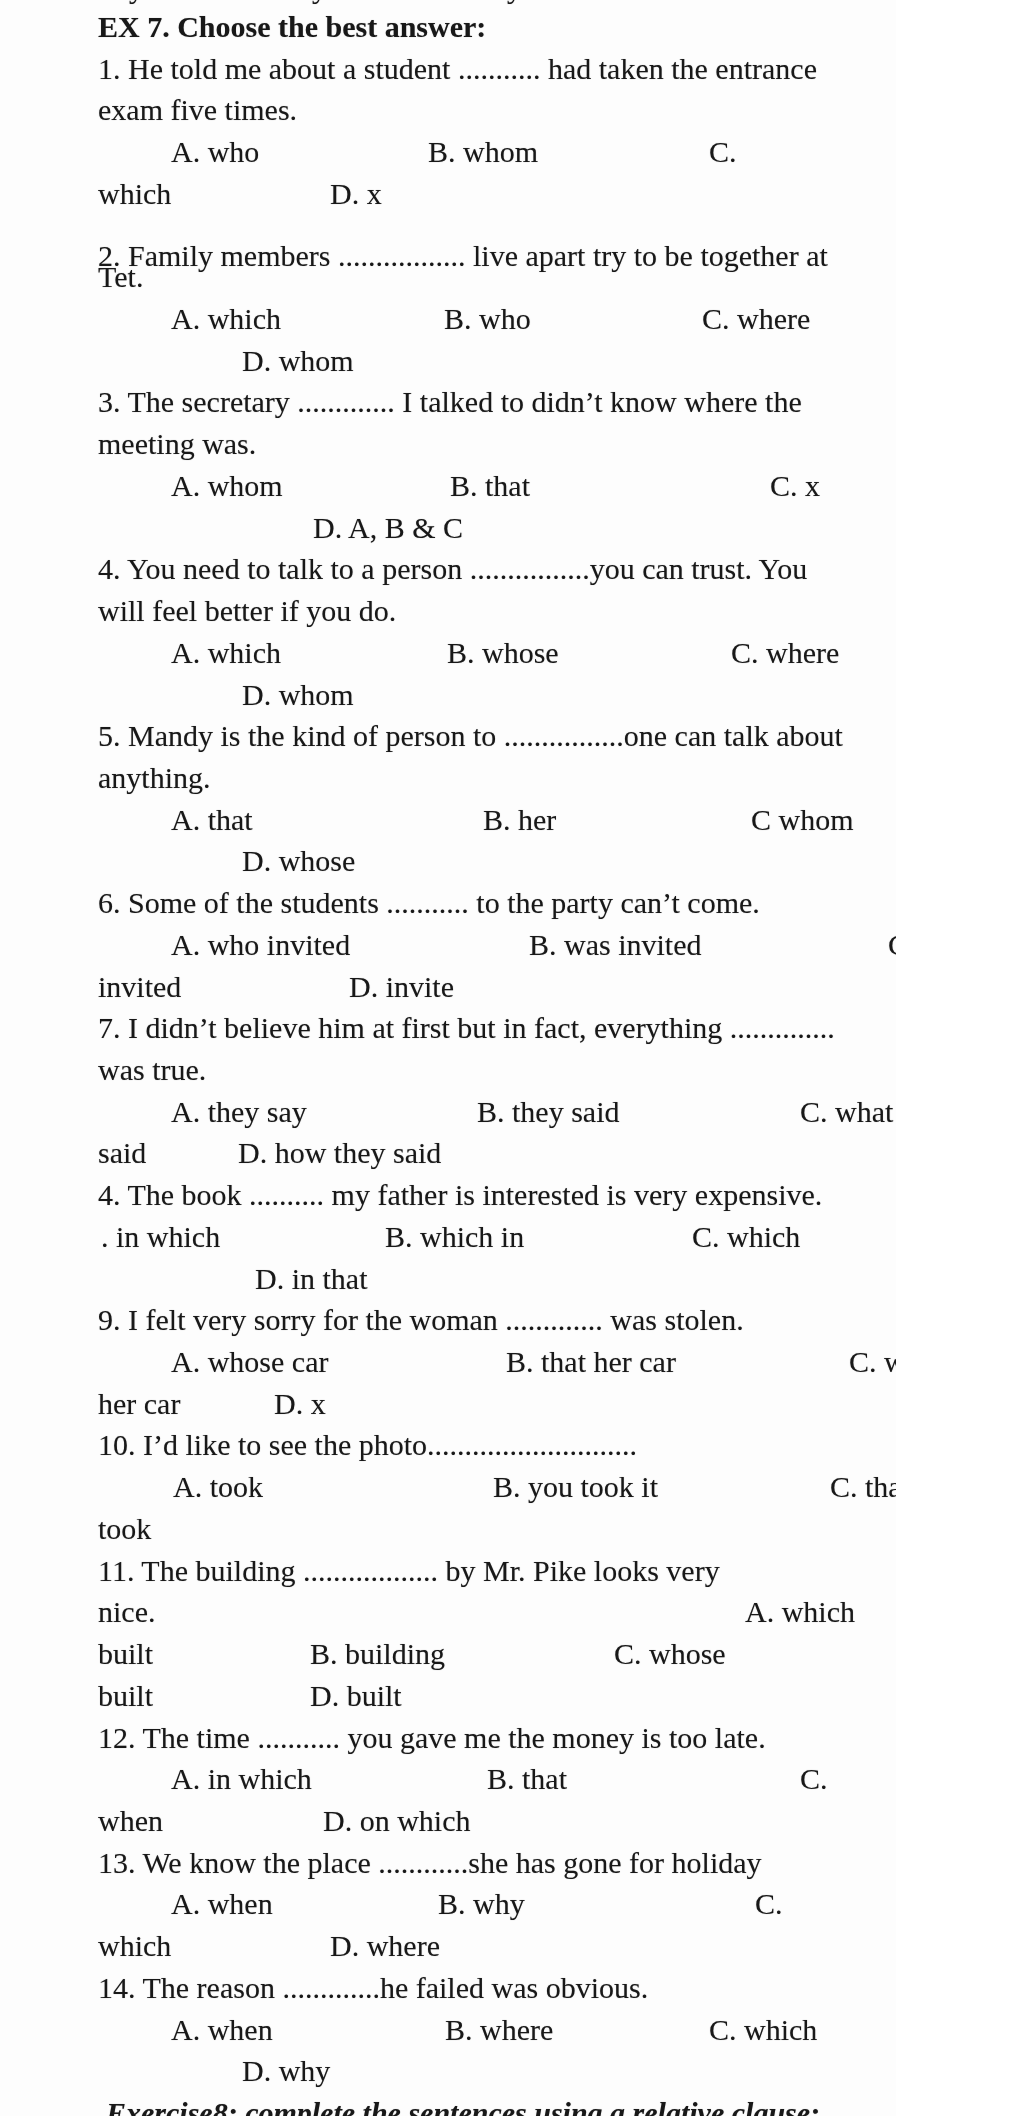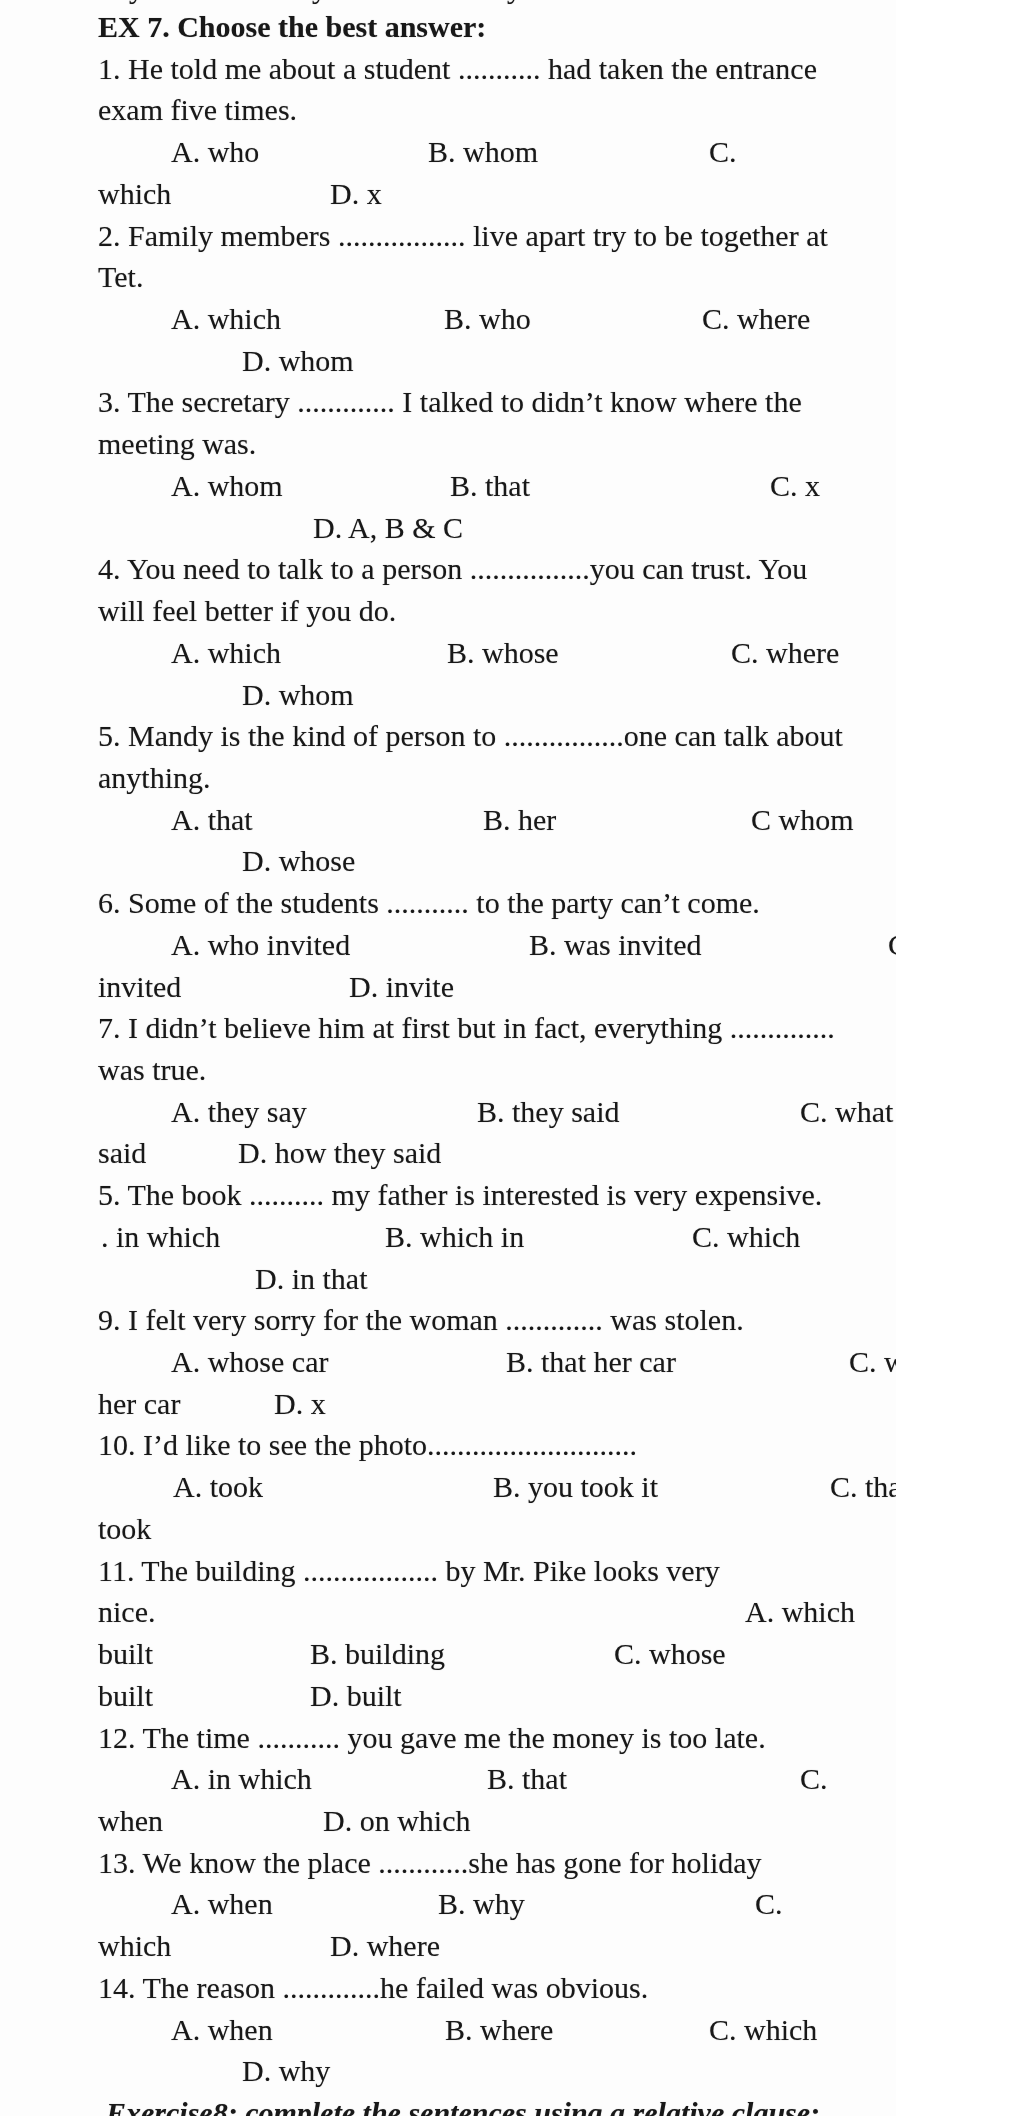--- a/index.html
+++ b/index.html
@@ -48,21 +48,21 @@
     <div class="line" style="top: 131.16px;">
       <span class="seg" style="left: 171px;">A. who</span>
       <span class="seg" style="left: 428px;">B. whom</span>
       <span class="seg" style="left: 709px;">C.</span>
     </div>
     <div class="line" style="top: 172.88px;">
       <span class="seg" style="left: 98px;">which</span>
       <span class="seg" style="left: 330px;">D. x</span>
     </div>
     <div class="line" style="top: 214.6px;">
-      <span class="seg" style="left: 98px;">2. Family members ................. live apart try to be together at</span>
+      <span class="seg" style="left: 98px; margin-top: 20px;">2. Family members ................. live apart try to be together at</span>
     </div>
     <div class="line" style="top: 256.32px;">
       <span class="seg" style="left: 98px;">Tet.</span>
     </div>
     <div class="line" style="top: 298.04px;">
       <span class="seg" style="left: 171px;">A. which</span>
       <span class="seg" style="left: 444px;">B. who</span>
       <span class="seg" style="left: 702px;">C. where</span>
     </div>
     <div class="line" style="top: 339.76px;">
@@ -131,21 +131,21 @@
     <div class="line" style="top: 1090.72px;">
       <span class="seg" style="left: 171px;">A. they say</span>
       <span class="seg" style="left: 477px;">B. they said</span>
       <span class="seg" style="left: 800px;">C. what they</span>
     </div>
     <div class="line" style="top: 1132.44px;">
       <span class="seg" style="left: 98px;">said</span>
       <span class="seg" style="left: 238px;">D. how they said</span>
     </div>
     <div class="line" style="top: 1174.16px;">
-      <span class="seg" style="left: 98px;">5. The book .......... my father is interested is very expensive.</span>
+      <span class="seg" style="left: 98px;">4. The book .......... my father is interested is very expensive.</span>
     </div>
     <div class="line" style="top: 1215.88px;">
       <span class="seg" style="left: 101px;">. in which</span>
       <span class="seg" style="left: 385px;">B. which in</span>
       <span class="seg" style="left: 692px;">C. which</span>
     </div>
     <div class="line" style="top: 1257.6px;">
       <span class="seg" style="left: 255px;">D. in that</span>
     </div>
     <div class="line" style="top: 1299.32px;">

